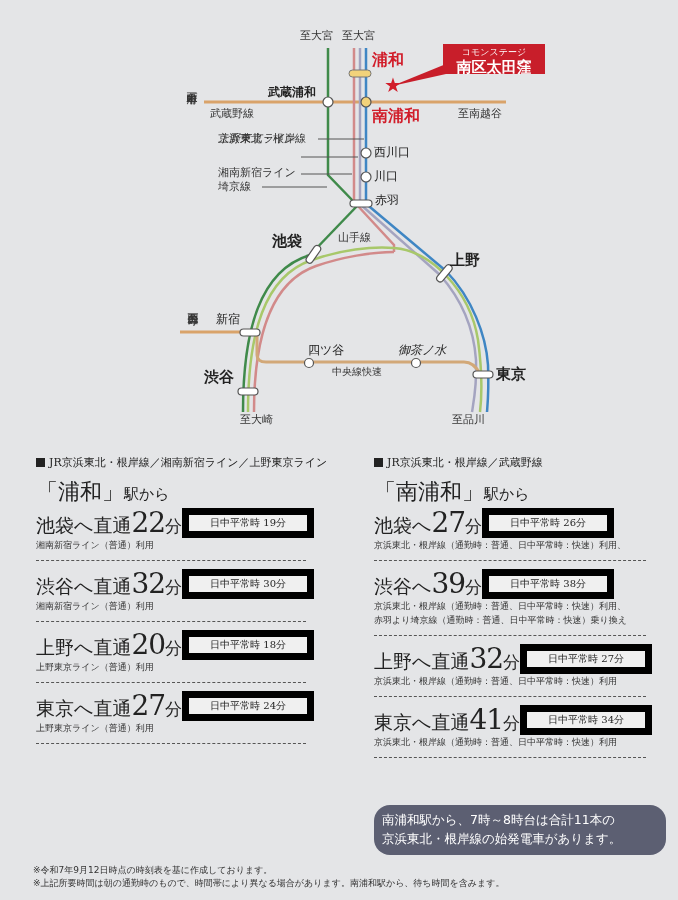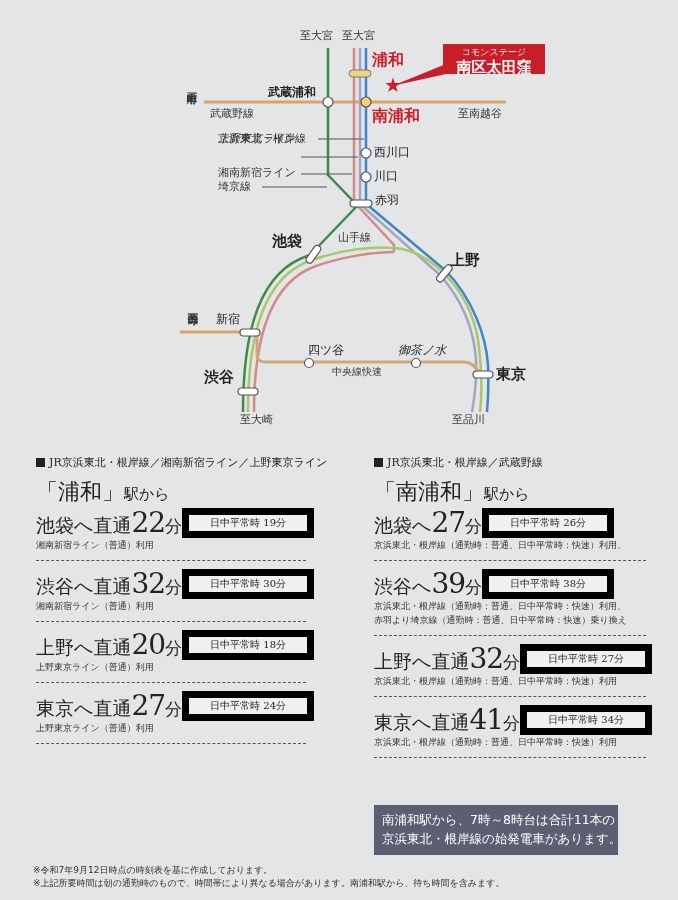--- a/index.html
+++ b/index.html
@@ -24,21 +24,21 @@
   .from { font-size: 22px; margin-top: 8px; line-height: 28px; white-space: nowrap; color: #222; }
   .from .suffix { font-size: 15px; }
   .route { position: relative; }
   .route .title { white-space: nowrap; line-height: 30px; height: 30px; color: #222; }
   .route .dest { font-size: 19px; }
   .route .mins { font-size: 28px; letter-spacing: -1px; }
   .route .unit { font-size: 17px; }
   .route .box { display: inline-block; border: 7px solid #000000; font-size: 10px; line-height: 16px; padding: 0 21px; vertical-align: 6px; background: #f0f0f0; }
   .route .note { font-size: 9px; color: #333; line-height: 14px; white-space: nowrap; }
   .route .rule { border-top: 1px dashed #555; margin: 8px 0 8px 0; }
-  .info-box { position: absolute; left: 374px; top: 805px; width: 244px; height: 50px; background: #5c5f72; border-radius: 0; color: #fff; font-size: 12.5px; line-height: 19px; padding: 5px 8px; font-family: "DejaVu Sans", sans-serif; white-space: nowrap; }
+  .info-box { position: absolute; left: 374px; top: 805px; width: 292px; height: 50px; background: #5c5f72; border-radius: 16px; color: #fff; font-size: 12.5px; line-height: 19px; padding: 5px 8px; font-family: "DejaVu Sans", sans-serif; white-space: nowrap; }
   .footnotes { position: absolute; left: 33px; top: 864px; font-size: 9px; color: #333; line-height: 13px; white-space: nowrap; }
 </style>
 </head>
 <body>
 
 <div class="map">
   <svg width="678" height="440" viewBox="0 0 678 440">
 
     <line x1="204" y1="102" x2="506" y2="102" stroke="#d9a36a" stroke-width="3"></line>
 

